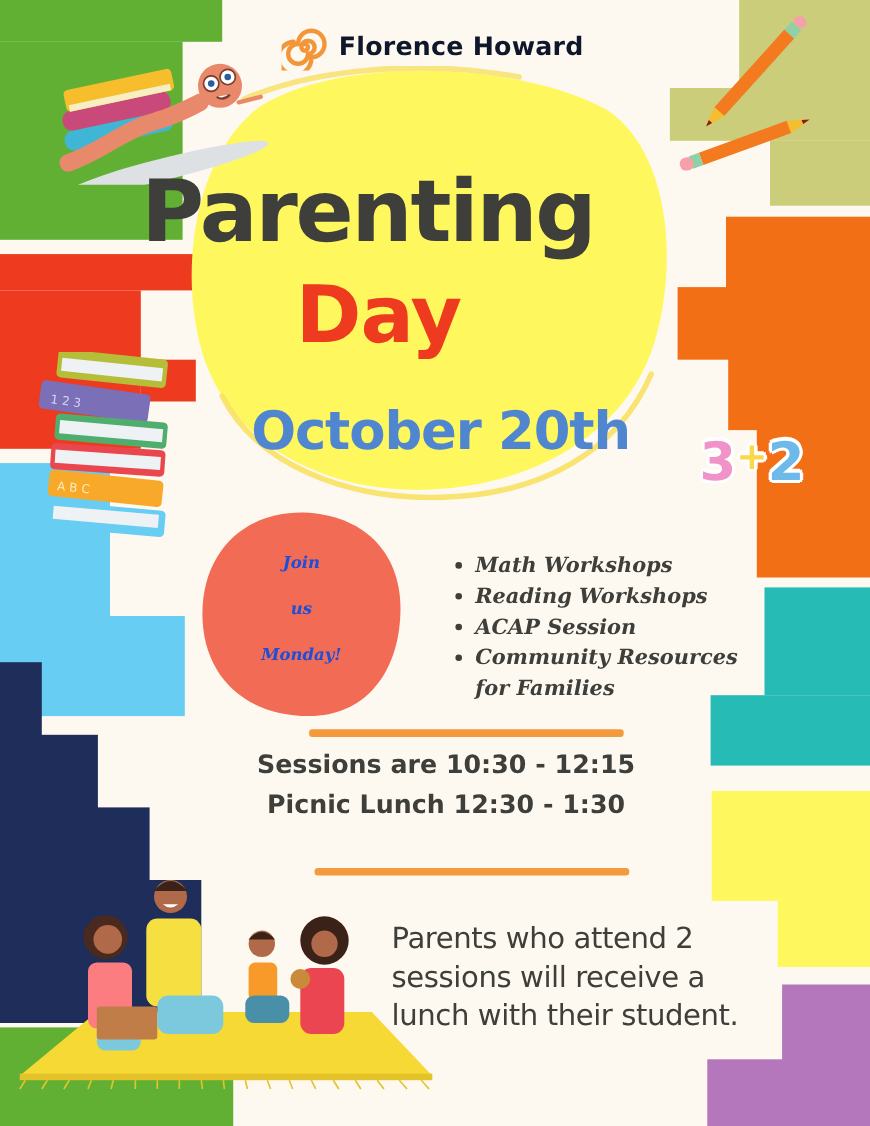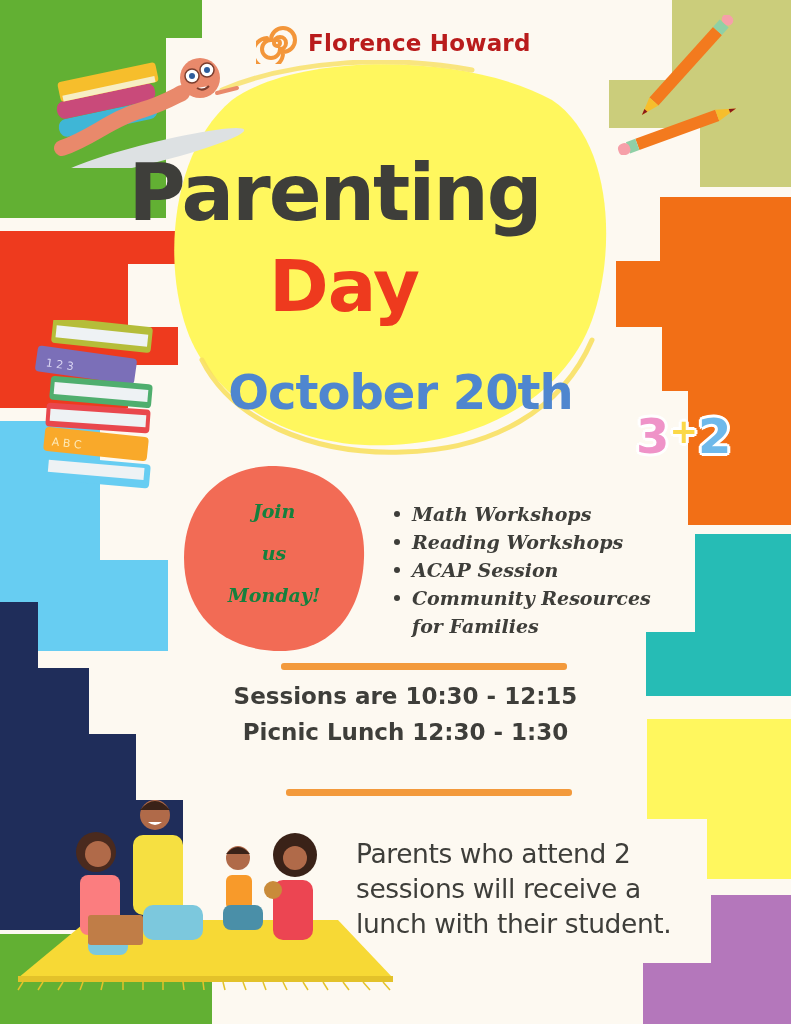--- a/index.html
+++ b/index.html
@@ -1,33 +1,33 @@
 <!DOCTYPE html>
 <html><head>
 <meta charset="utf-8">
 <style>
   html, body { margin:0; padding:0; }
   body { width:791px; height:1024px; position:relative; overflow:hidden; background:#fdf9f1; font-family:"DejaVu Sans", sans-serif; }
   .blk { position:absolute; }
   .abs { position:absolute; }
   .logo { position:absolute; left:256px; top:22px; display:flex; align-items:center; gap:10px; }
-  .logo-text { color:#b91c1c; font-weight:bold; font-size:23px; font-family:"DejaVu Sans", sans-serif; letter-spacing:0.2px; }
+  .logo-text { color:#0f172a; font-weight:bold; font-size:23px; font-family:"DejaVu Sans", sans-serif; letter-spacing:0.2px; }
   .blob { position:absolute; left:172px; top:60px; width:440px; height:395px; }
   .title1 { position:absolute; left:0; width:667px; top:148px; text-align:center; font-family:"DejaVu Sans", sans-serif; font-weight:bold; font-size:78px; color:#3e3e3a; letter-spacing:-2px; padding-left:2px; box-sizing:border-box; }
   .title2 { position:absolute; left:0; width:678px; top:244px; text-align:center; font-family:"DejaVu Sans", sans-serif; font-weight:bold; font-size:72px; color:#ee3a1e; letter-spacing:-1px; padding-left:10px; box-sizing:border-box; }
   .date { position:absolute; left:0; width:791px; top:364px; text-align:center; font-family:"DejaVu Sans", sans-serif; font-weight:bold; font-size:48px; color:#4f86cf; letter-spacing:-1px; padding-left:10px; box-sizing:border-box; }
   .join { position:absolute; left:181px; top:463px; width:186px; height:190px; }
-  .join-text { position:absolute; left:181px; top:490px; width:186px; text-align:center; color:#15803d; font-family:"DejaVu Serif", serif; font-style:italic; font-weight:bold; font-size:19px; line-height:42px; }
-  .list { position:absolute; left:392px; top:500px; margin:0; padding:0; list-style:none; font-family:"DejaVu Serif", serif; font-style:italic; font-weight:bold; font-size:19px; color:#3e3e3a; line-height:28px; }
+  .join-text { position:absolute; left:181px; top:490px; width:186px; text-align:center; color:#1d4ed8; font-family:"DejaVu Serif", serif; font-style:italic; font-weight:bold; font-size:15px; line-height:42px; }
+  .list { position:absolute; left:412px; top:500px; margin:0; padding:0; list-style:none; font-family:"DejaVu Serif", serif; font-style:italic; font-weight:bold; font-size:19px; color:#3e3e3a; line-height:28px; }
   .list li { position:relative; padding-left:20px; }
   .list li::before { content:""; position:absolute; left:2px; top:11px; width:6px; height:6px; border-radius:50%; background:#3e3e3a; }
   .stroke { position:absolute; height:7px; background:#f39a3c; border-radius:3px; }
   .times { position:absolute; left:0; width:791px; top:678px; text-align:center; font-family:"DejaVu Sans", sans-serif; font-weight:bold; font-size:23px; color:#3e3e3a; line-height:36px; padding-left:20px; box-sizing:border-box; }
   .note { position:absolute; left:356px; top:836px; font-family:"DejaVu Sans", sans-serif; font-size:26.5px; color:#3e3e3a; line-height:35px; font-weight:500; letter-spacing:-0.4px; }
-  .mathtxt { position:absolute; left:636px; top:408px; font-family:"DejaVu Sans", sans-serif; font-weight:bold; font-size:48px; text-shadow: 3px 0 #fff, -3px 0 #fff, 0 3px #fff, 0 -3px #fff, 2px 2px #fff, -2px -2px #fff, 2px -2px #fff, -2px 2px #fff; }
+  .mathtxt { position:absolute; left:636px; top:392px; font-family:"DejaVu Sans", sans-serif; font-weight:bold; font-size:48px; text-shadow: 3px 0 #fff, -3px 0 #fff, 0 3px #fff, 0 -3px #fff, 2px 2px #fff, -2px -2px #fff, 2px -2px #fff, -2px 2px #fff; }
 </style>
 </head>
 <body>
 
 <div class="blk" style="left:0;top:0;width:202px;height:38px;background:#62b033;"></div>
 <div class="blk" style="left:0;top:38px;width:166px;height:180px;background:#62b033;"></div>
 <div class="blk" style="left:0;top:231px;width:178px;height:33px;background:#ee3a1e;"></div>
 <div class="blk" style="left:0;top:264px;width:128px;height:144px;background:#ee3a1e;"></div>
 <div class="blk" style="left:128px;top:327px;width:50px;height:38px;background:#ee3a1e;"></div>
 <div class="blk" style="left:0;top:421px;width:100px;height:190px;background:#67cdf2;"></div>

